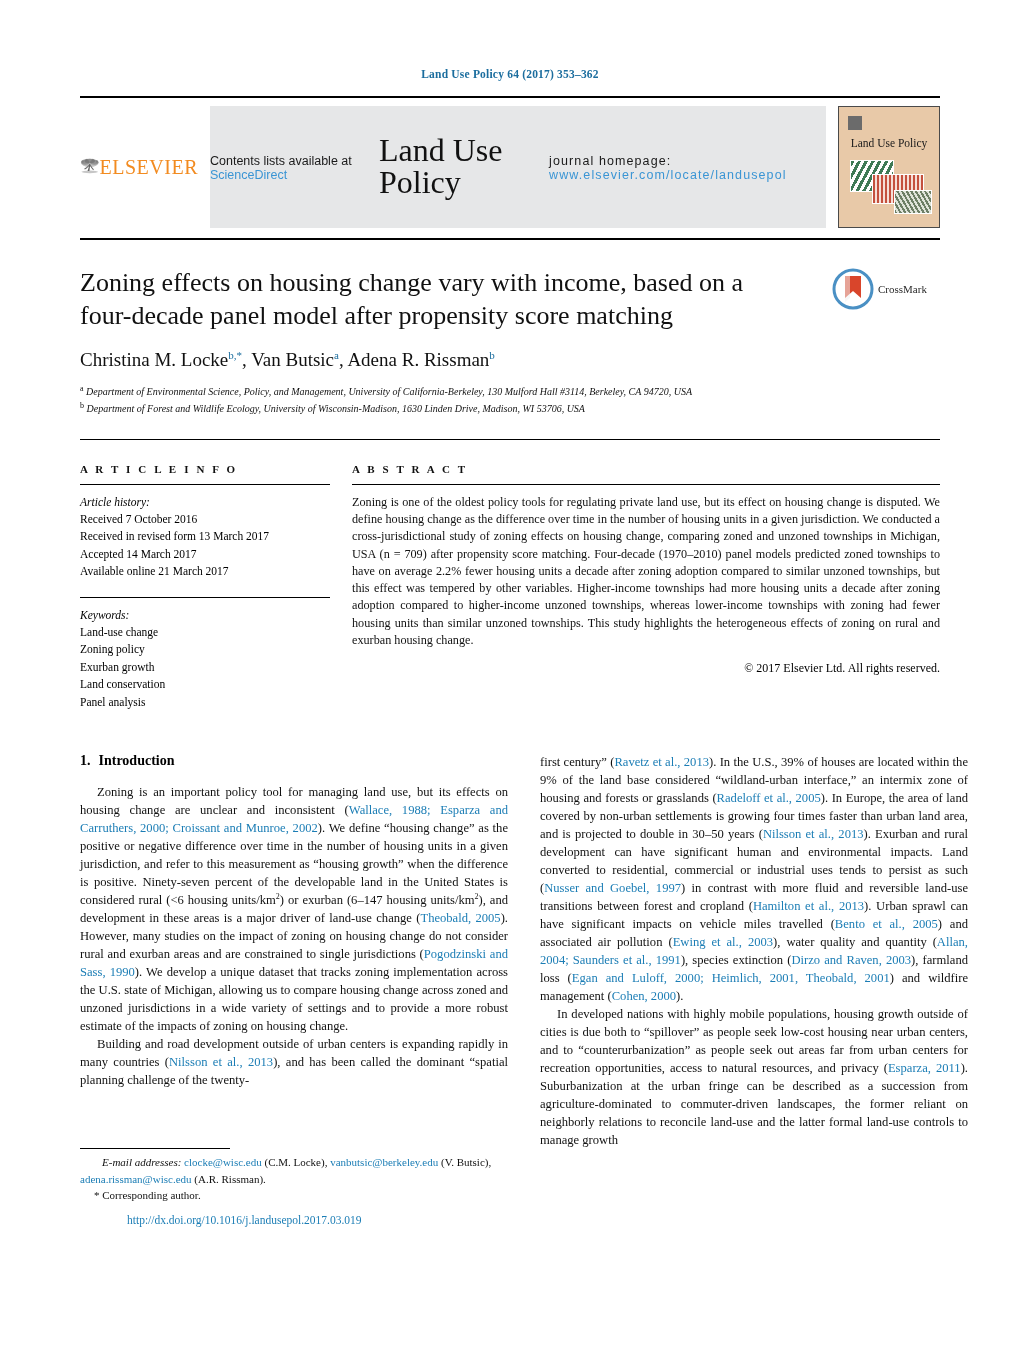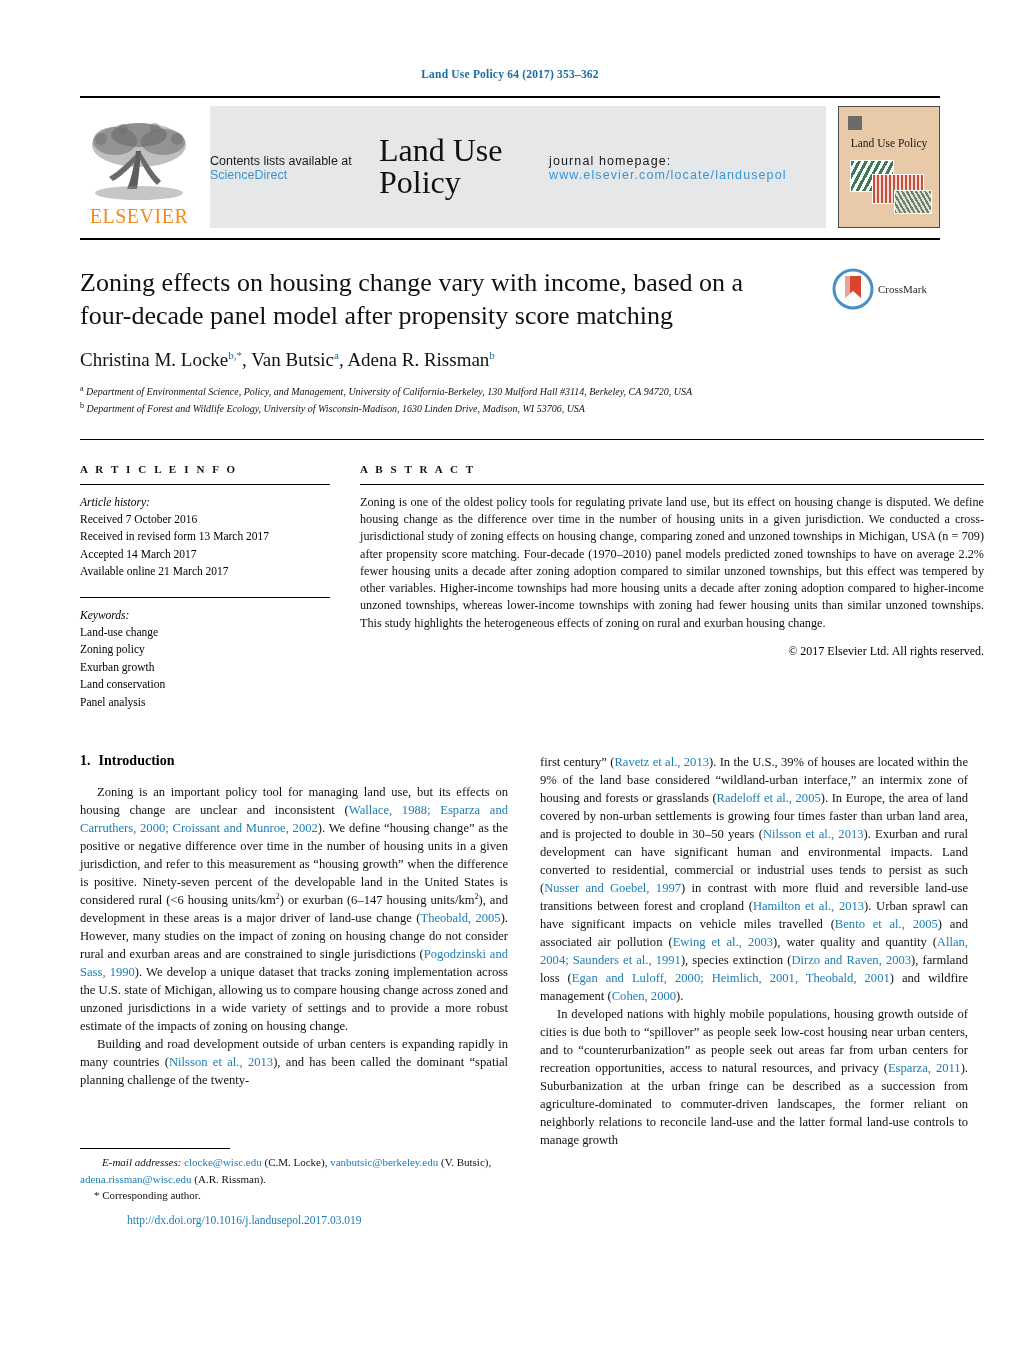--- a/index.html
+++ b/index.html
@@ -43,21 +43,21 @@
   .banner {
     display: flex;
     align-items: stretch;
     height: 122px;
     margin-top: 8px;
   }
   .elsevier-logo {
     width: 118px;
     flex: 0 0 118px;
     display: flex;
-    flex-direction: column;
+    flex-direction: row;
     justify-content: flex-end;
     align-items: center;
     padding-bottom: 2px;
   }
   .tree-svg { display:block; }
   .elsevier-word {
     font-family: "Liberation Serif", serif;
     color: #f28b20;
     font-size: 20px;
     letter-spacing: 0.5px;
@@ -184,23 +184,23 @@
     gap: 4px;
   }
   .crossmark-label {
     font-family: "Liberation Serif", serif;
     font-size: 11px;
     color: #2a2a2a;
   }
 
   
   .infoabs {
-    margin: 30px 36px 0 80px;
-    display: flex;
-    gap: 30px;
+    margin: 30px 80px 0 80px;
+    display: flex;
+    gap: 22px;
     position: relative;
   }
   .infoabs::before {
     content: "";
     position: absolute;
     left: 0; right: 0; top: -8px;
     border-top: 1px solid #000;
   }
   .col-info { width: 250px; flex: 0 0 250px; padding-top: 16px; }
   .col-abs { flex: 1 1 auto; padding-top: 16px; }

